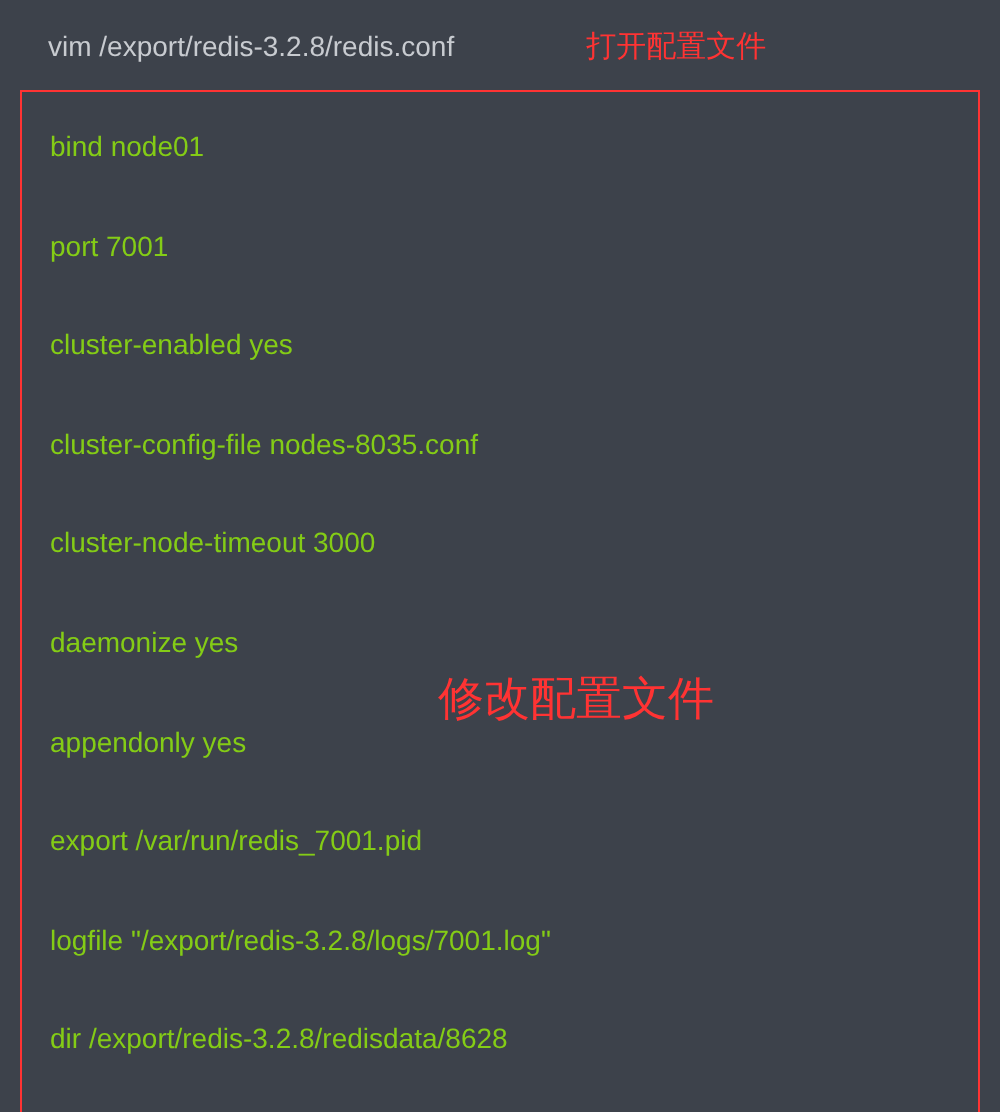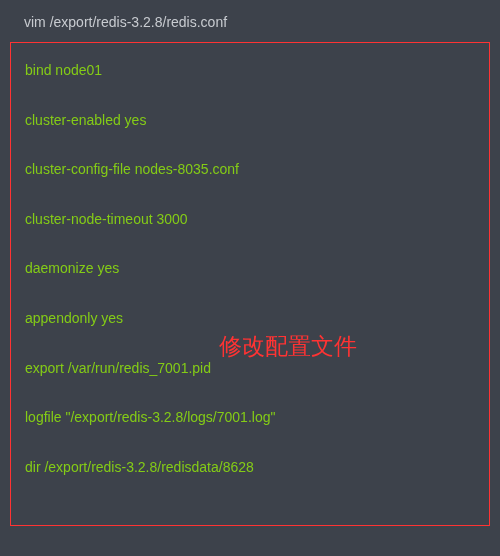--- a/index.html
+++ b/index.html
@@ -52,24 +52,26 @@
       position: absolute;
       left: 208px;
       top: 288px;
     }
   </style>
 </head>
 <body>
 
 <div class="header">
   <span class="command-line">vim  /export/redis-3.2.8/redis.conf</span>
+  <span class="header-annotation">打开配置文件</span>
 </div>
 
 <div class="config-box">
   <div class="config-line">bind node01</div>
+  <div class="config-line">port 7001</div>
   <div class="config-line">cluster-enabled yes</div>
   <div class="config-line">cluster-config-file nodes-8035.conf</div>
   <div class="config-line">cluster-node-timeout 3000</div>
   <div class="config-line">daemonize yes</div>
   <div class="config-line">appendonly yes</div>
   <div class="config-line">export /var/run/redis_7001.pid</div>
   <div class="config-line">logfile "/export/redis-3.2.8/logs/7001.log"</div>
   <div class="config-line">dir /export/redis-3.2.8/redisdata/8628</div>
   <div class="box-annotation">修改配置文件</div>
 </div>

